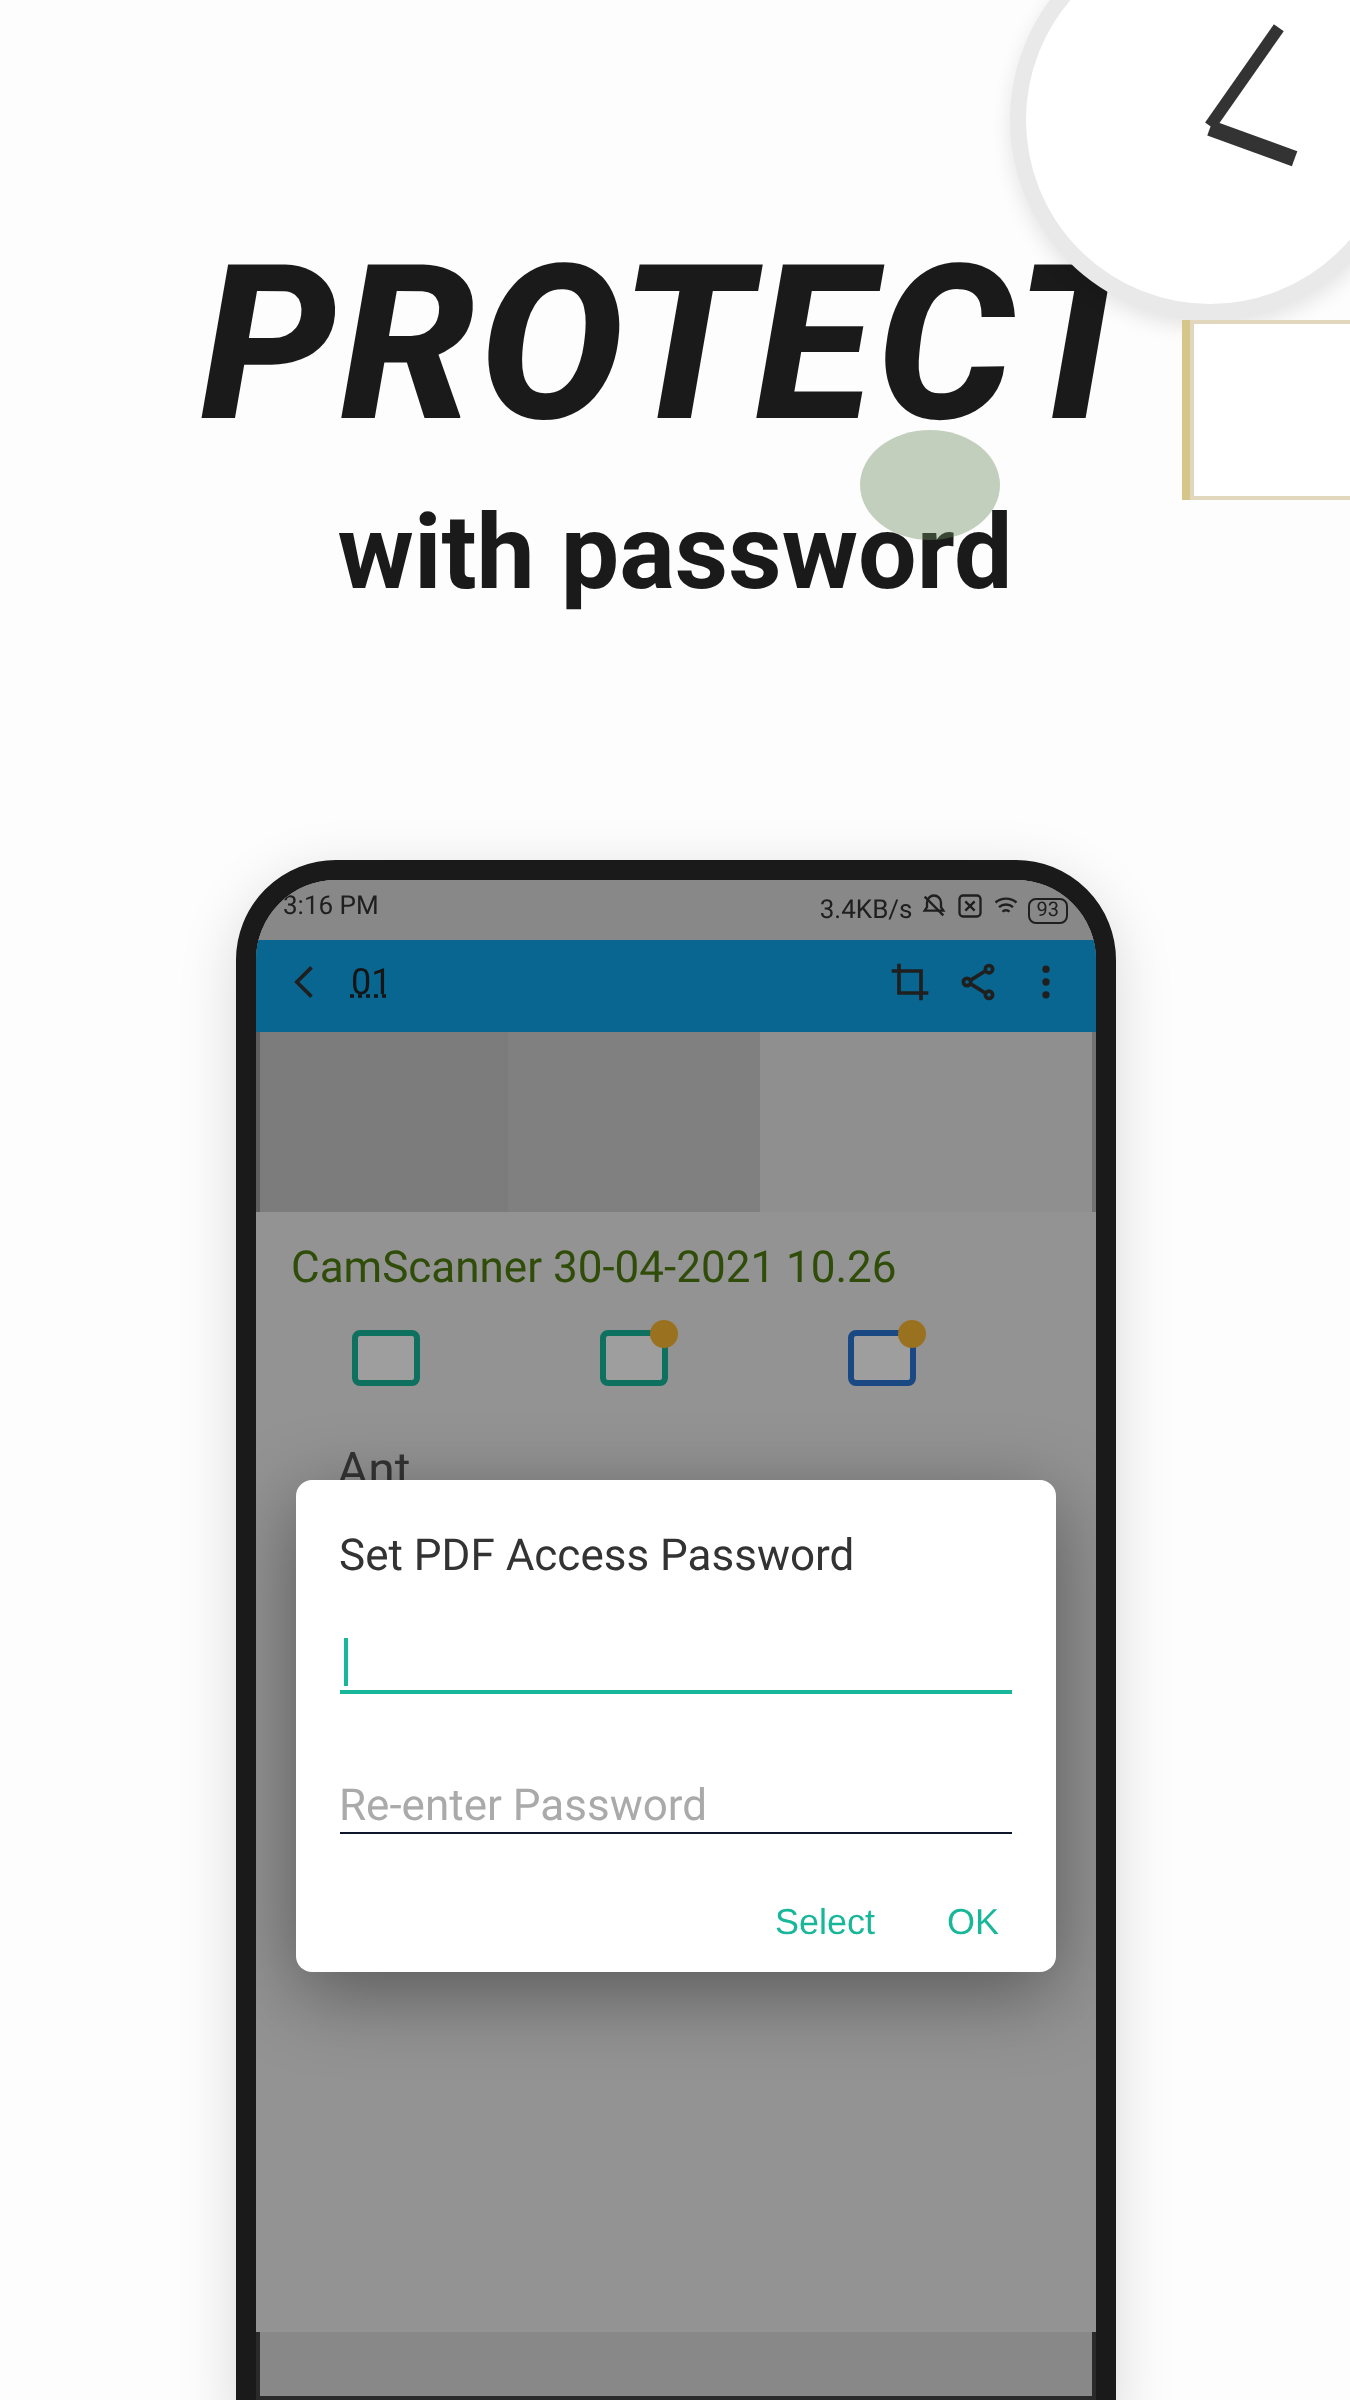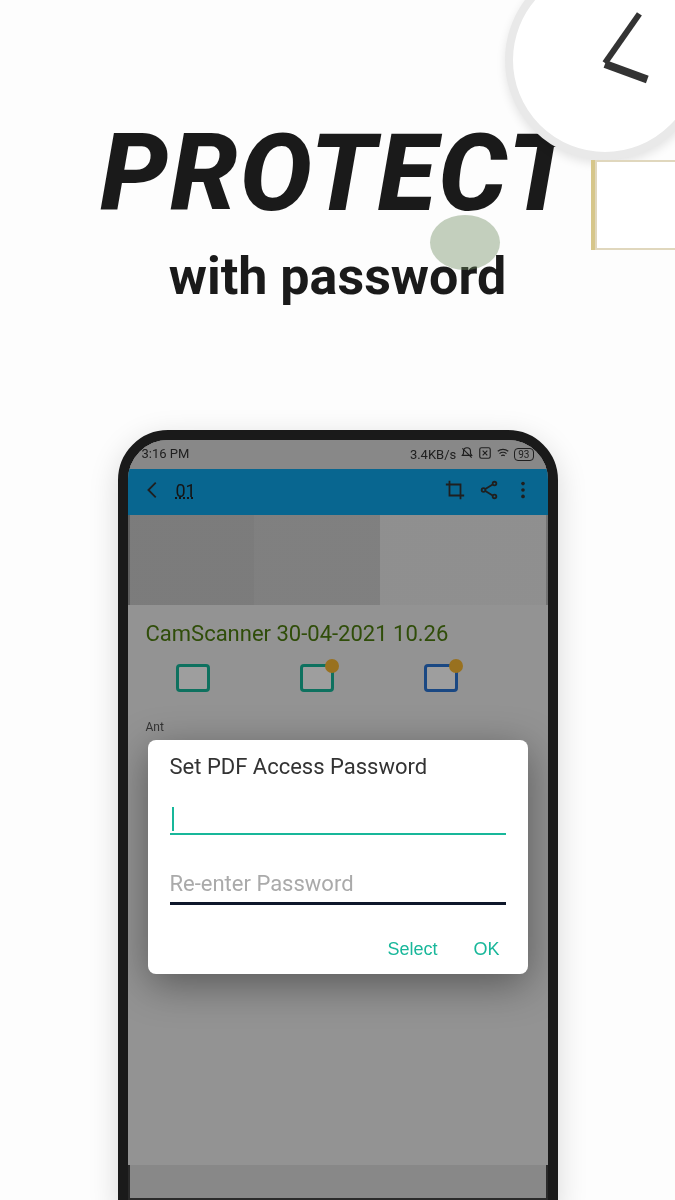--- a/index.html
+++ b/index.html
@@ -161,21 +161,21 @@
     background:#fff;
   }
   .miniicon.blue { border-color:#2a74d4; }
   .badge {
     position:absolute;
     top:-8px; right:-8px;
     width:14px; height:14px;
     background:#f7b733;
     border-radius:50%;
   }
-  .ant-label { font-size:12px; color:#555; margin-bottom:20px; }
+  .ant-label { font-size:24px; color:#555; margin-bottom:20px;margin-left:23px; }
 
   .option-list { padding-top:50px; }
   .option {
     display:flex;
     align-items:center;
     gap:20px;
     padding:16px 6px;
     font-size:18px;
     color:#555;
   }
@@ -199,21 +199,21 @@
   
   .dialog {
     position:absolute;
     z-index:10;
     top:300px;
     left:20px;
     right:20px;
     background:#fff;
     border-radius:8px;
     box-shadow:0 10px 40px rgba(0,0,0,.4);
-    padding:14px 22px 14px;
+    padding:26px 22px 14px;
   }
   .dialog h2 {
     font-size:22px;
     font-weight:400;
     color:#333;
     margin-bottom:26px;
   }
   .field-label {
     font-size:14px;
     color:#18b79a;
@@ -226,24 +226,24 @@
   }
   .cursor {
     position:absolute;
     left:2px; top:2px;
     width:2px; height:24px;
     background:#18b79a;
   }
   .second-field {
     margin-top:36px;
     height:34px;
-    border-bottom:3px solid #0f172a;
+    border-bottom:1px solid #0f172a;
     font-size:22px;
     color:#aaa;
-    display:flex; align-items:flex-start;
+    display:flex; align-items:flex-end;
   }
   .dialog-actions {
     display:flex;
     justify-content:flex-end;
     gap:36px;
     margin-top:34px;
     padding-right:6px;
   }
   .dialog-actions button {
     border:none;

